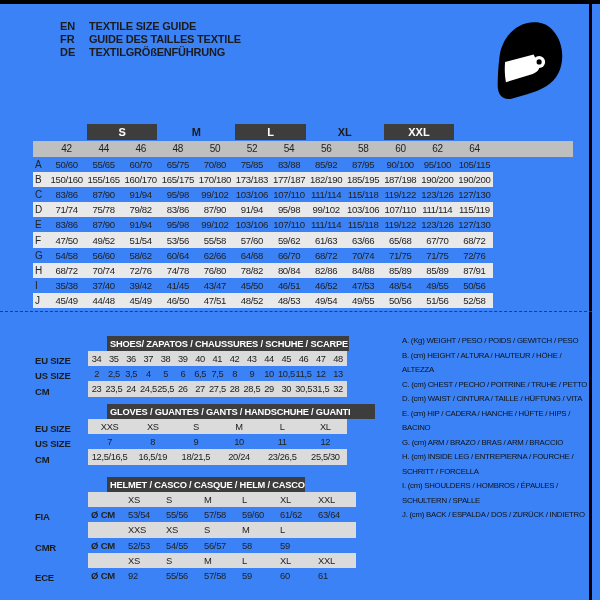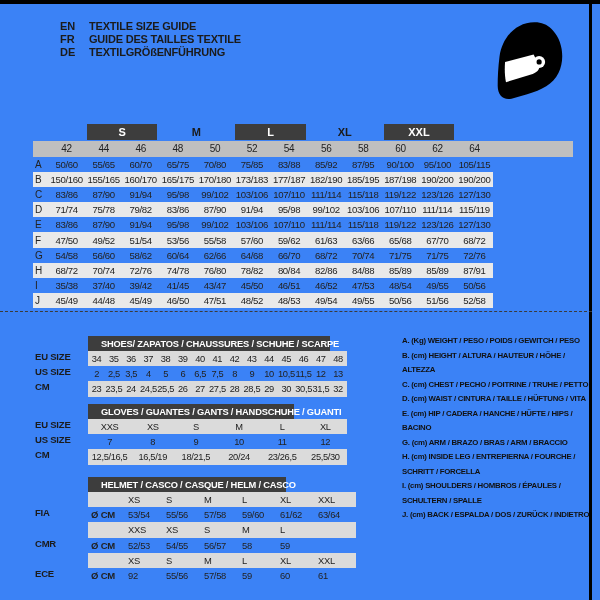--- a/index.html
+++ b/index.html
@@ -35,43 +35,43 @@
   .rlabel{width:15px;padding-left:2px;font-size:10px;color:#222}
   .scell{width:37.1px;text-align:center;font-size:9.6px;letter-spacing:-0.35px;color:#222;white-space:nowrap}
 
   .dash-sep{position:absolute;left:0;top:311px;width:592px;border-top:1.5px dashed #3b3b3b}
 
   
   .mini{position:absolute;left:33px}
   .mini.shoes{top:336px}
   .mini.gloves{top:404px}
   .mini.helmetT{top:477px}
-  .mhead{margin-left:55px;height:15px;background:var(--accent_dark,#3d3d3d);color:#fff;
-         display:flex;align-items:center;padding-left:13px;font-weight:700;font-size:9.3px;
+  .mhead{margin-left:74px;height:15px;background:var(--accent_dark,#3d3d3d);color:#fff;
+         display:flex;align-items:center;padding-left:3px;font-weight:700;font-size:9.3px;
          letter-spacing:-0.2px;white-space:nowrap}
   .mhead.w-shoes{width:242px}
-  .mhead.w-gloves{width:206px}
+  .mhead.w-gloves{width:268px}
   .mhead.w-helmet{width:198px}
-  .mrow,.hrow{display:flex;height:15.2px;align-items:flex-start}
+  .mrow,.hrow{display:flex;height:15.2px;align-items:flex-end}
   .mlabel{width:55px;padding-left:2px;font-weight:700;font-size:9.5px;letter-spacing:-0.2px}
   .band{display:flex;align-items:center;height:15.2px}
   .band.w-15{width:259px}
   .band.w-6{width:259px}
   .mrows .mrow:nth-child(odd) .band{background:var(--band_gray,#dbdbdb)}
   .mcell{text-align:center;font-size:9.3px;letter-spacing:-0.35px;white-space:nowrap;color:#222}
   .band.w-15 .mcell{width:17.26px}
   .band.w-6 .mcell{width:43.16px}
   .hband{display:flex;align-items:center;height:15.2px;width:268px}
   .hsec .hrow:nth-child(odd) .hband{background:var(--band_gray,#dbdbdb)}
   .hunit{width:40px;padding-left:3px;font-size:9.5px;font-weight:700;letter-spacing:-0.2px;color:#222}
   .hcell{width:38px;text-align:left;font-size:9.4px;letter-spacing:-0.3px;color:#222;white-space:nowrap}
 
   
   .legend{position:absolute;left:402px;top:334px;width:192px}
-  .legend-item{font-size:7.8px;font-weight:700;letter-spacing:-0.25px;line-height:14.5px;color:#111}
+  .legend-item{font-size:7.8px;font-weight:400;letter-spacing:-0.25px;line-height:14.5px;color:#111}
 </style>
 </head>
 <body>
 
 <div class="page">
   <div class="top-bar"></div>
   <div class="right-bar"></div>
 
   <div class="langs">
 

